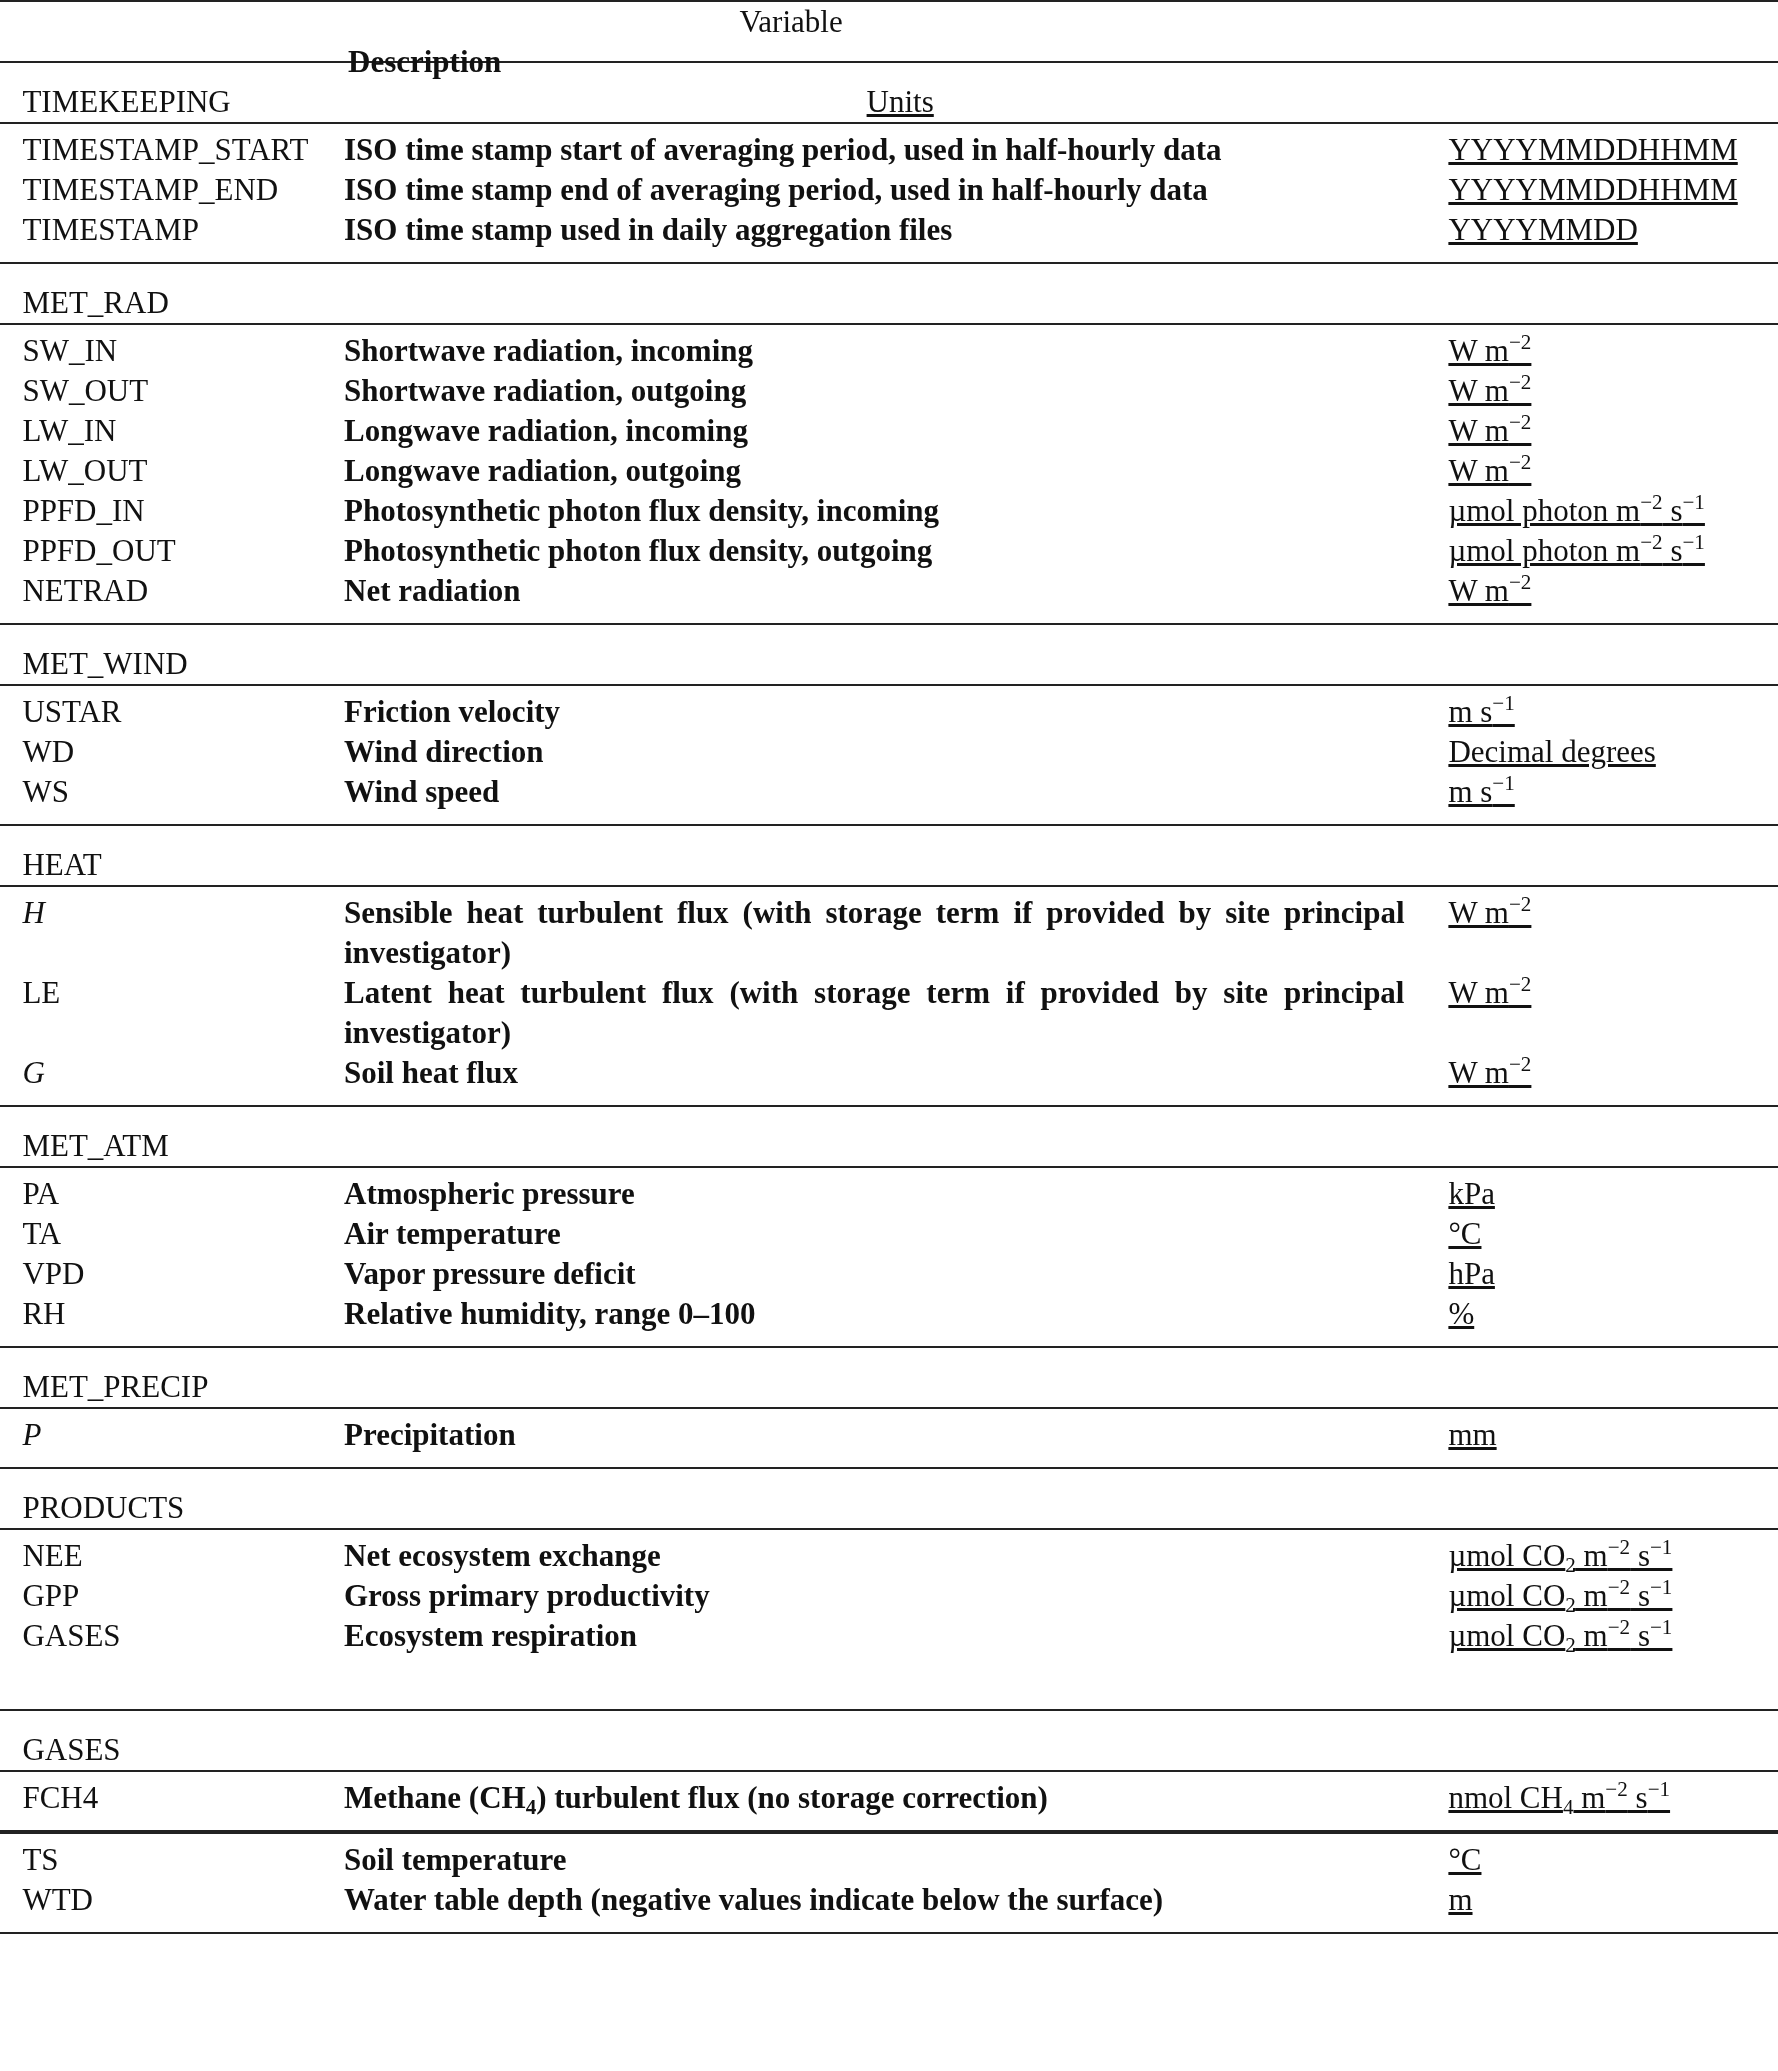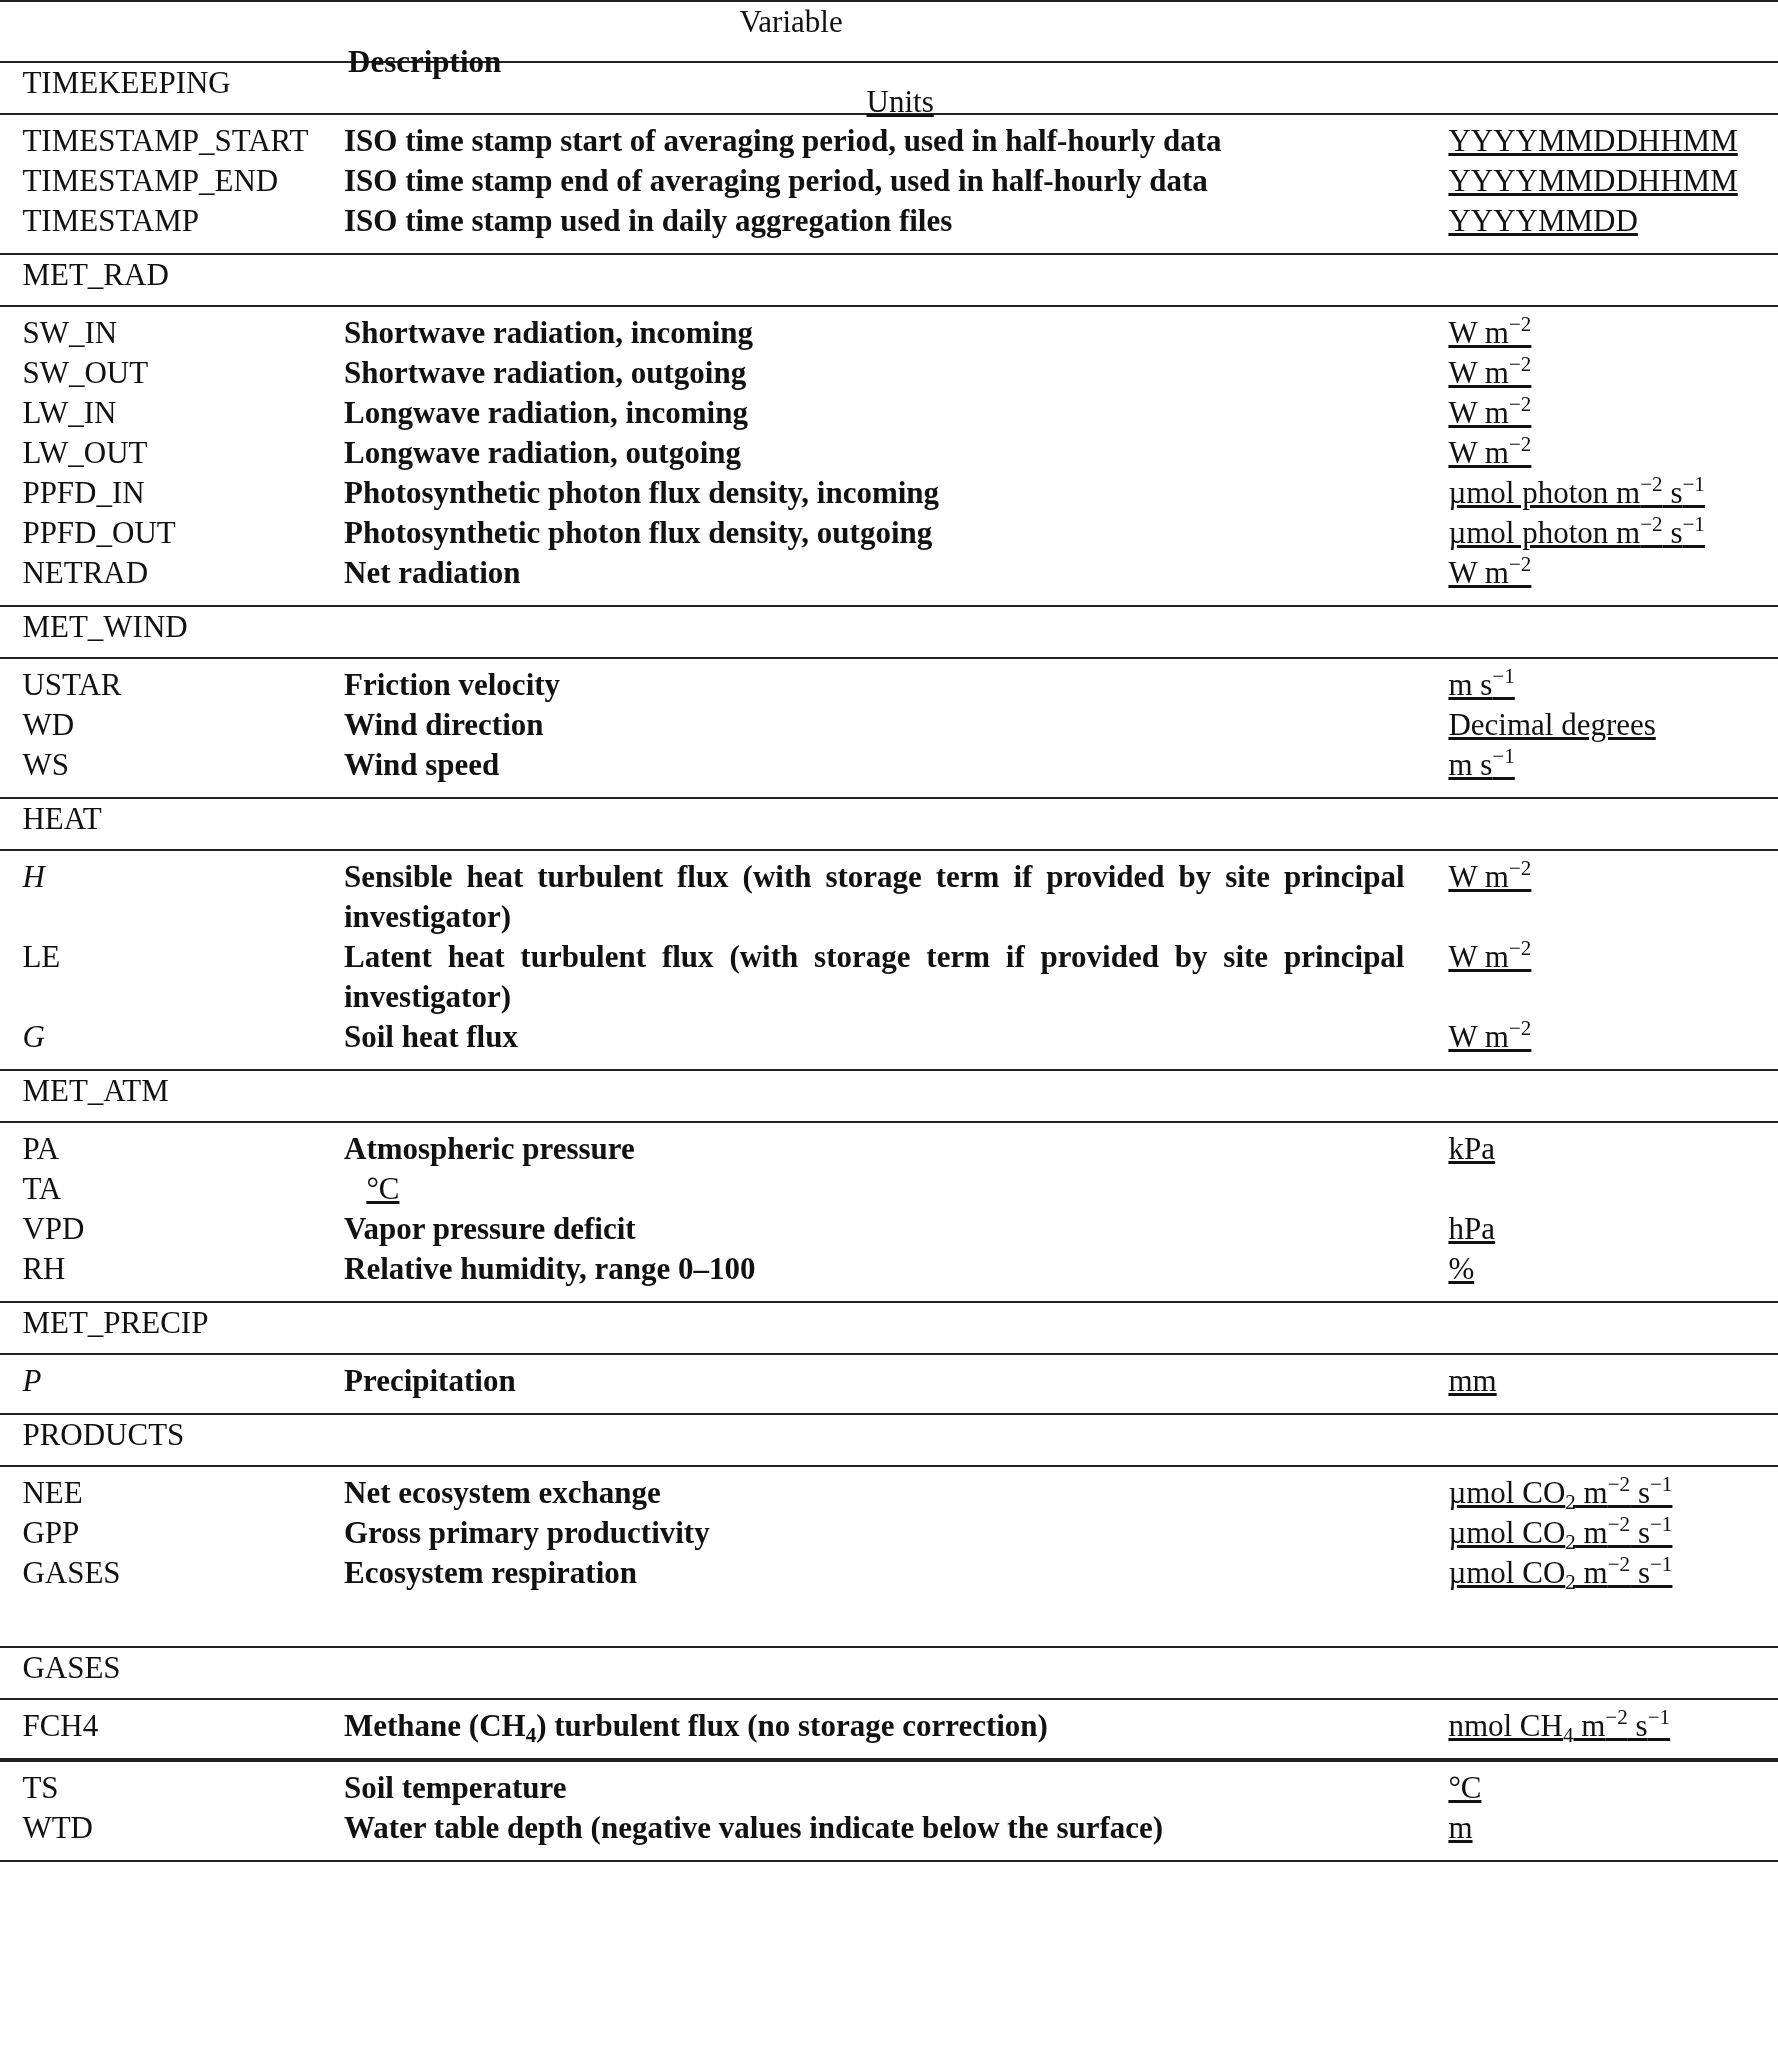--- a/index.html
+++ b/index.html
@@ -12,21 +12,21 @@
       font-size: 31px;
       line-height: 40px;
     }
     .table { width: 1778px; position: relative; }
     .rule { height: 0; border-top: 2.2px solid #222; width: 100%; }
     .row { display: flex; align-items: flex-start; }
     .c1 { width: 344px; padding-left: 22.4px; box-sizing: border-box; flex: none; }
     .c2 { width: 1082px; flex: none; box-sizing: border-box; padding-right: 21.5px; text-align: justify; font-weight: bold; }
     .c3 { flex: 1; padding-left: 22.4px; white-space: nowrap; text-decoration: underline; }
     .head-row { height: 59px; align-items: center; flex-direction: column; }
-    .group-row { height: 50px; align-items: flex-start; }
+    .group-row { height: 59px; align-items: flex-end; }
     .group-body { padding-top: 6px; padding-bottom: 12px; }
     .data-row { min-height: 40px; }
     .italic { font-style: italic; }
     sup { font-size: 0.68em; vertical-align: 0.55em; line-height: 0; }
     sub { font-size: 0.68em; vertical-align: -0.3em; line-height: 0; }
     .extra-space { height: 41px; }
   </style>
 </head>
 <body>
 
@@ -152,20 +152,21 @@
       </div>
       <div class="rule"></div>
       <div class="group-body">
         <div class="row data-row">
           <div class="c1">PA</div>
           <div class="c2">Atmospheric pressure</div>
           <div class="c3">kPa</div>
         </div>
         <div class="row data-row">
           <div class="c1">TA</div>
+          <div class="c2">Air temperature</div>
           <div class="c3">°C</div>
         </div>
         <div class="row data-row">
           <div class="c1">VPD</div>
           <div class="c2">Vapor pressure deficit</div>
           <div class="c3">hPa</div>
         </div>
         <div class="row data-row">
           <div class="c1">RH</div>
           <div class="c2">Relative humidity, range 0–100</div>

